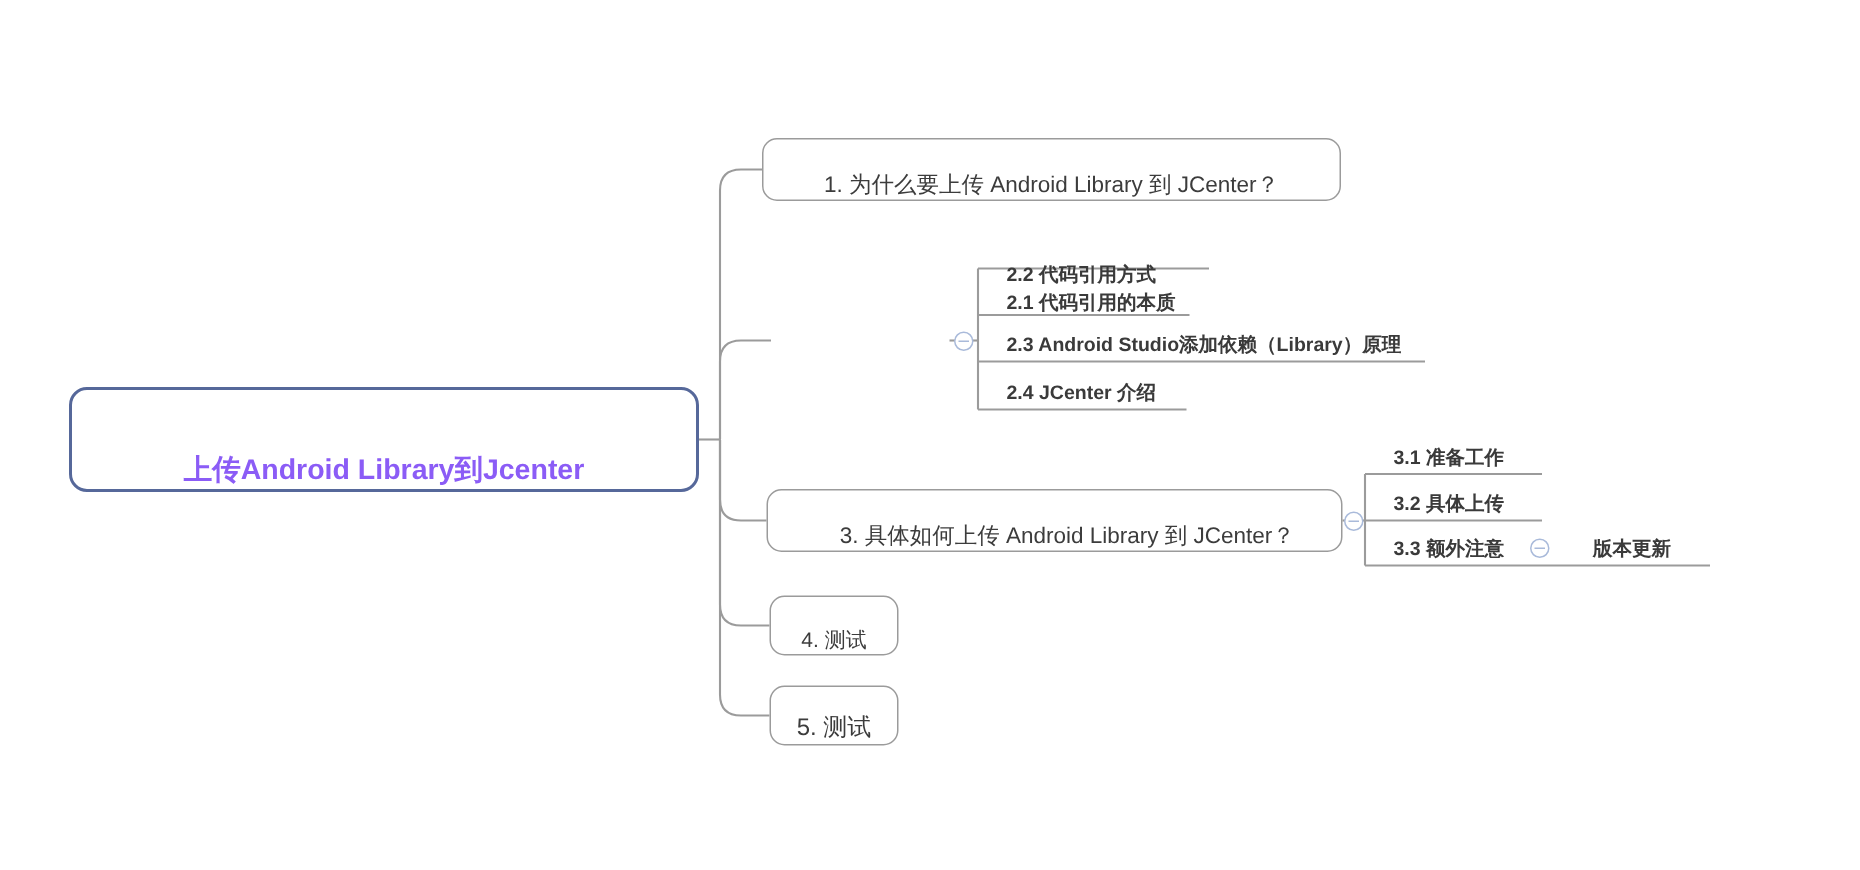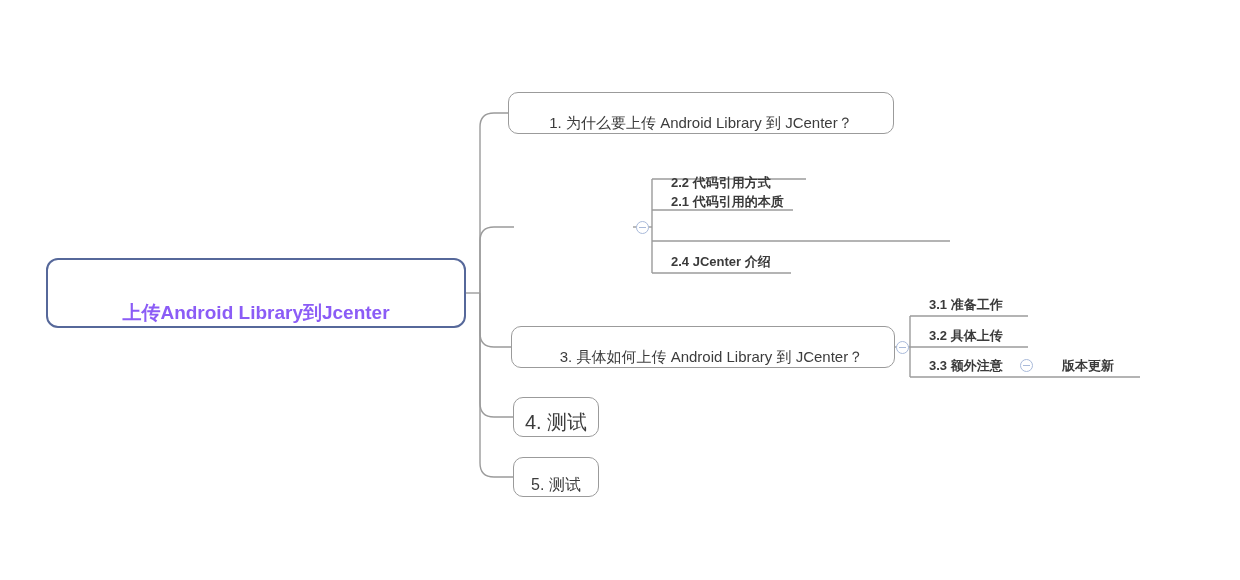--- a/index.html
+++ b/index.html
@@ -99,37 +99,40 @@
 
   <div class="node" style="left:508px; top:92px; width:386px; height:42px;">
     <span>1. 为什么要上传 Android Library 到 JCenter？</span>
   </div>
 
 
   <div class="node" style="left:511px; top:326px; width:384px; height:42px;padding-left:17px;">
     <span>3. 具体如何上传 Android Library 到 JCenter？</span>
   </div>
 
-  <div class="node" style="left:513px; top:397px; width:86px; height:40px; font-size:20px;">
+  <div class="node" style="left:513px; top:397px; width:86px; height:40px; font-size:14px;">
     <span>4. 测试</span>
   </div>
 
   <div class="node" style="left:513px; top:457px; width:86px; height:40px; font-size:16px;">
     <span>5. 测试</span>
   </div>
 
   <div class="collapse" style="left:636px; top:221px;"></div>
   <div class="collapse" style="left:896px; top:341px;"></div>
   <div class="collapse" style="left:1020px; top:359px;"></div>
 
   <div class="leaf" style="left:671px; top:152px;margin-top:39px;">
     <span>2.1 代码引用的本质</span>
   </div>
   <div class="leaf" style="left:671px; top:172px;">
     <span>2.2 代码引用方式</span>
+  </div>
+  <div class="leaf" style="left:671px; top:219px;">
+    <span>2.3 Android Studio添加依赖（Library）原理</span>
   </div>
   <div class="leaf" style="left:671px; top:251px;">
     <span>2.4 JCenter 介绍</span>
   </div>
 
   <div class="leaf" style="left:929px; top:294px;">
     <span>3.1 准备工作</span>
   </div>
   <div class="leaf" style="left:929px; top:325px;">
     <span>3.2 具体上传</span>

